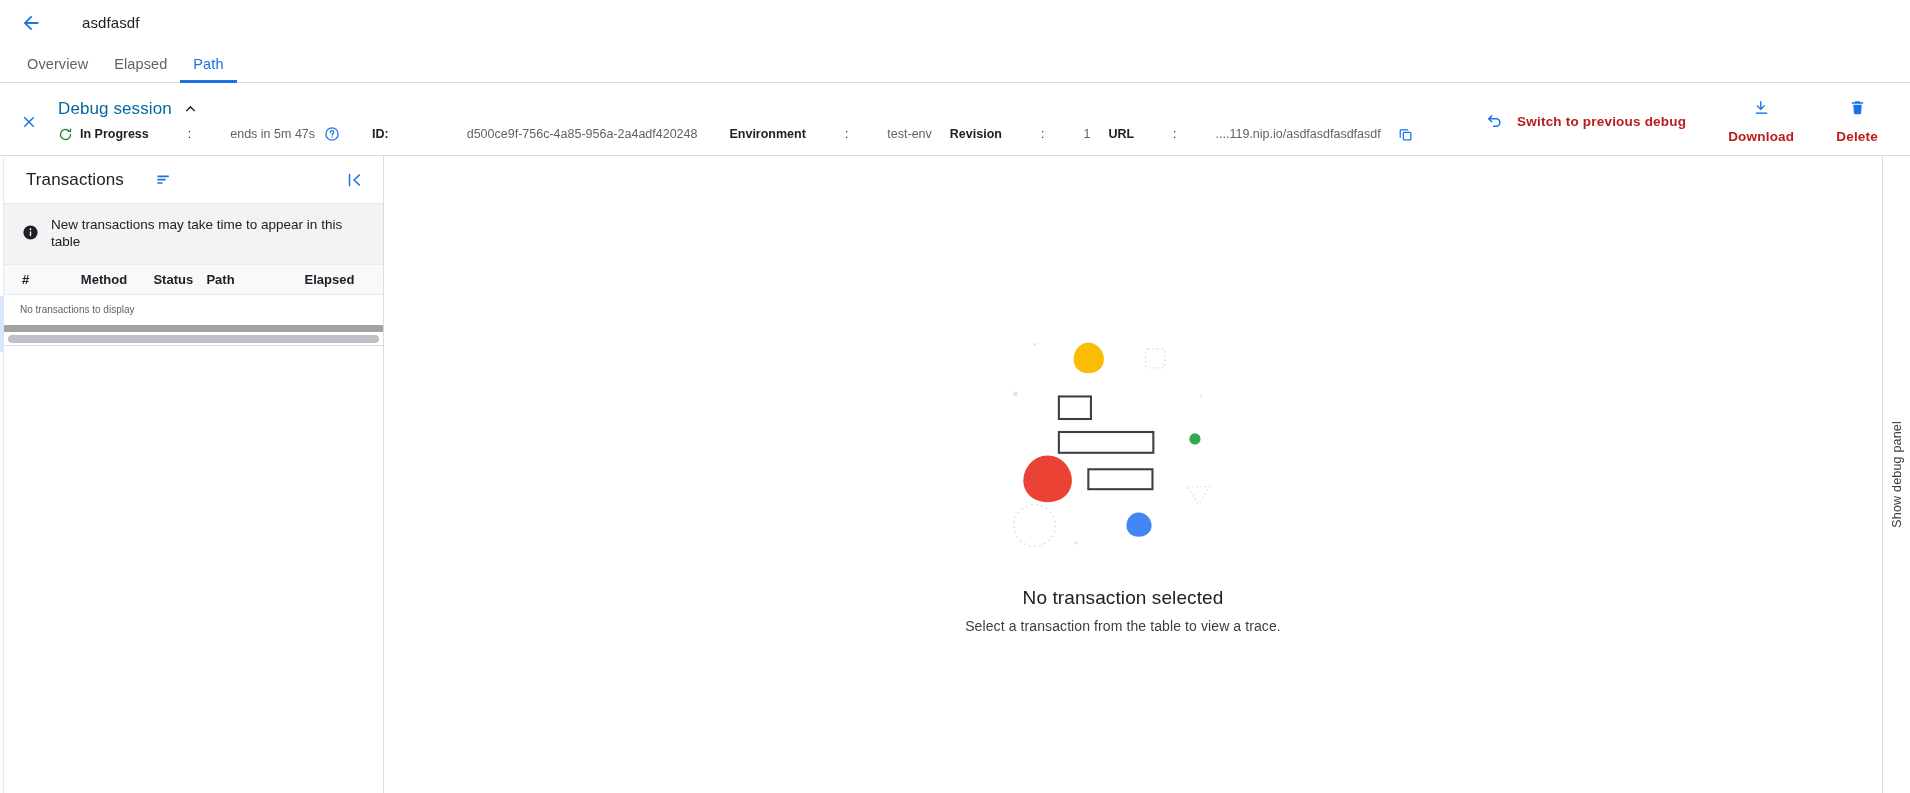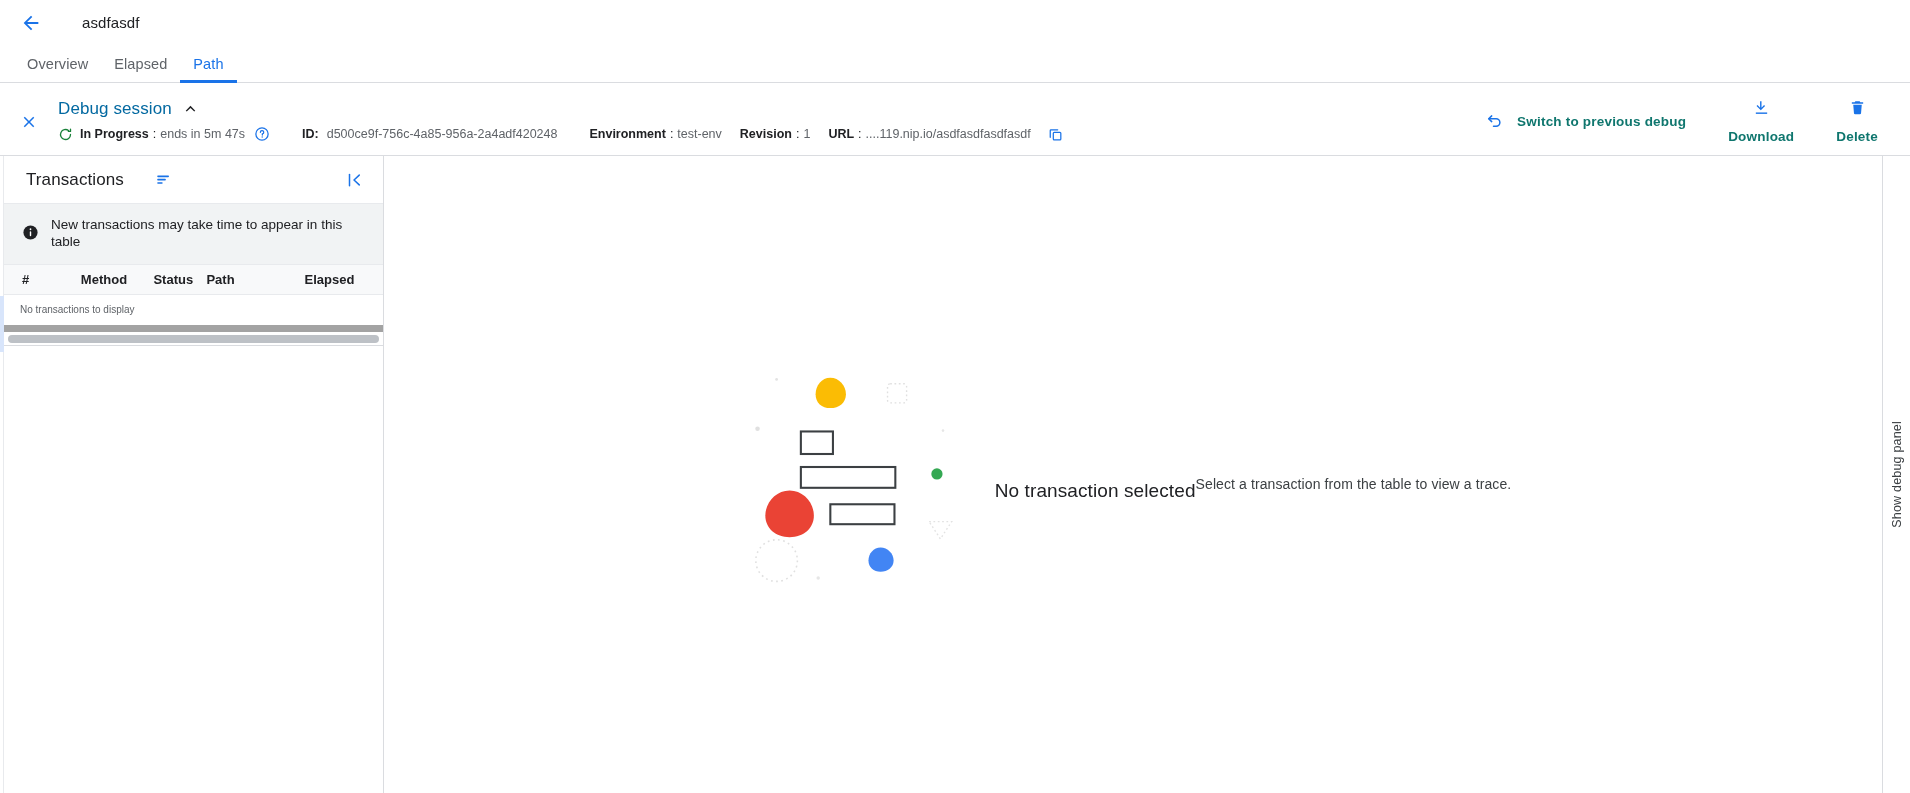--- a/index.html
+++ b/index.html
@@ -99,41 +99,41 @@
   .collapse-caret { display: flex; align-items: center; cursor: pointer; padding: 2px; }
 
   .meta-row {
     display: flex;
     align-items: center;
     font-size: 12.5px;
     color: #202124;
     gap: 0;
     white-space: nowrap;
   }
-  .meta-item { display: flex; align-items: flex-start; }
+  .meta-item { display: flex; align-items: flex-start; gap: 35px; }
   .meta-label { font-weight: bold; color: #202124; }
   .meta-value { color: #5f6368; }
   .meta-gap-lg { width: 32px; display: inline-block; }
   .meta-gap-md { width: 18px; display: inline-block; }
   .status-icon { margin-right: 7px; display: flex; align-items: center; }
   .help-icon { margin-left: 9px; display: flex; align-items: center; cursor: pointer; }
   .copy-icon { margin-left: 17px; display: flex; align-items: center; cursor: pointer; }
 
   .session-actions {
     display: flex;
     align-items: center;
     gap: 0;
     padding-right: 22px;
     padding-top: 4px;
   }
   .action-btn {
     display: flex;
     align-items: center;
     gap: 13px;
-    color: #0f766e;
+    color: #b91c1c;
     font-size: 13.5px;
     font-weight: bold;
     letter-spacing: .2px;
     cursor: pointer;
     padding: 8px 10px;
     border-radius: 4px;
     white-space: nowrap;
   }
   .action-btn + .action-btn { margin-left: 22px; flex-direction: column; }
   .action-btn svg { display: block; }
@@ -244,20 +244,21 @@
     position: relative;
     display: flex;
     flex-direction: column;
     align-items: center;
     justify-content: center;
     background: #fff;
     min-width: 0;
   }
   .empty-wrap {
     display: flex;
+    flex-direction: column;
     align-items: center;
     margin-top: 10px;
     margin-left: -20px;
   }
   .illus { width: 260px; height: 240px; display: block; }
   .empty-title {
     font-size: 19px;
     color: #202124;
     margin-top: 22px;
     letter-spacing: .1px;

